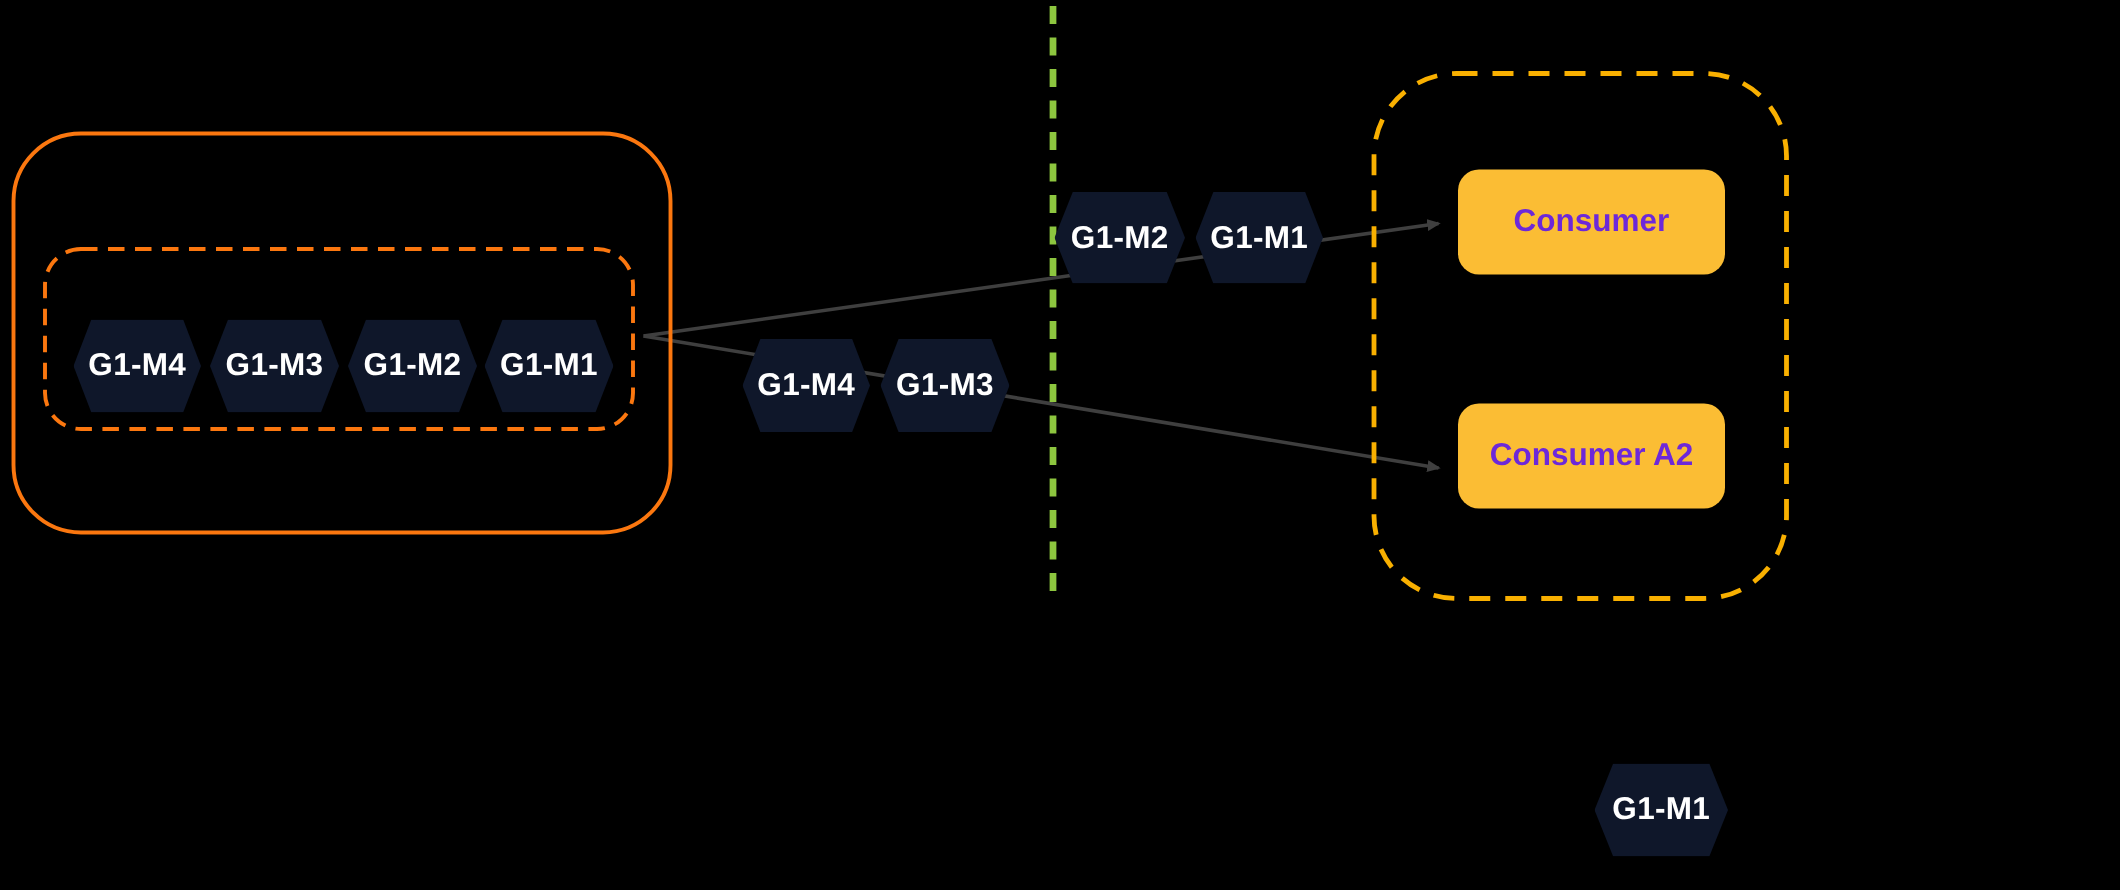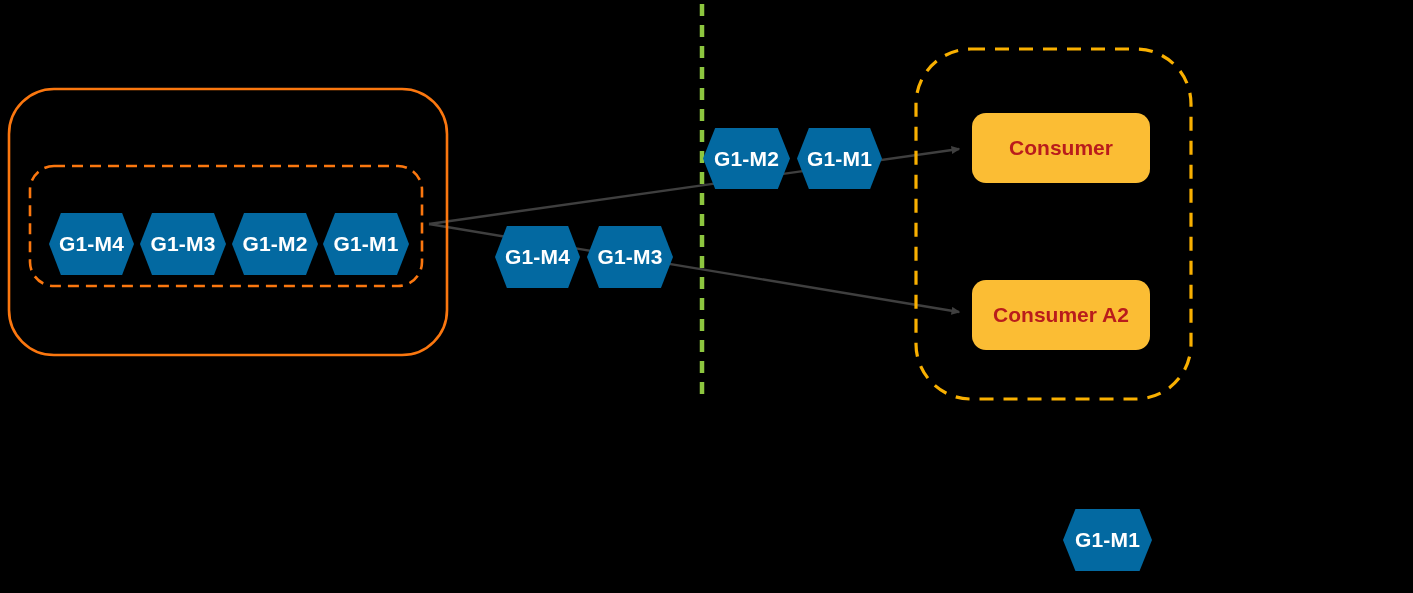--- a/index.html
+++ b/index.html
@@ -19,37 +19,37 @@
     position: absolute;
     left: 0; top: 0;
     width: 1413px;
     height: 593px;
   }
   .hexagon {
     position: absolute;
     display: flex;
     align-items: center;
     justify-content: center;
-    background: #0369a1;
+    background: #0f172a;
     clip-path: polygon(0% 50%, 14% 0%, 86% 0%, 100% 50%, 86% 100%, 14% 100%);
     color: #FFFFFF;
     font-size: 21px;
     font-weight: 600;
     letter-spacing: 0.2px;
     white-space: nowrap;
   }
   .consumer-box {
     position: absolute;
     display: flex;
     flex-direction: column;
     align-items: center;
     justify-content: center;
     background: #FBBD34;
     border-radius: 14px;
-    color: #b91c1c;
+    color: #6d28d9;
     font-size: 21px;
     font-weight: 600;
     line-height: 26px;
     text-align: center;
   }
 </style>
 </head>
 <body>
 
 <div class="canvas">
@@ -79,19 +79,19 @@
 
   <div class="hexagon" style="left:495px; top:226px; width:85px; height:62px;">G1-M4</div>
   <div class="hexagon" style="left:587px; top:226px; width:86px; height:62px;">G1-M3</div>
 
   <div class="hexagon" style="left:703px; top:128px; width:87px; height:61px;">G1-M2</div>
   <div class="hexagon" style="left:797px; top:128px; width:85px; height:61px;">G1-M1</div>
 
   <div class="consumer-box" style="left:972px; top:113px; width:178px; height:70px;">
     <span>Consumer</span>
   </div>
-  <div class="consumer-box" style="left:972px; top:280px; width:178px; height:70px;">
+  <div class="consumer-box" style="left:972px; top:269px; width:178px; height:70px;">
     <span>Consumer A2</span>
   </div>
 
   <div class="hexagon" style="left:1063px; top:509px; width:89px; height:62px;">G1-M1</div>
 
 </div>
 
 </body></html>

